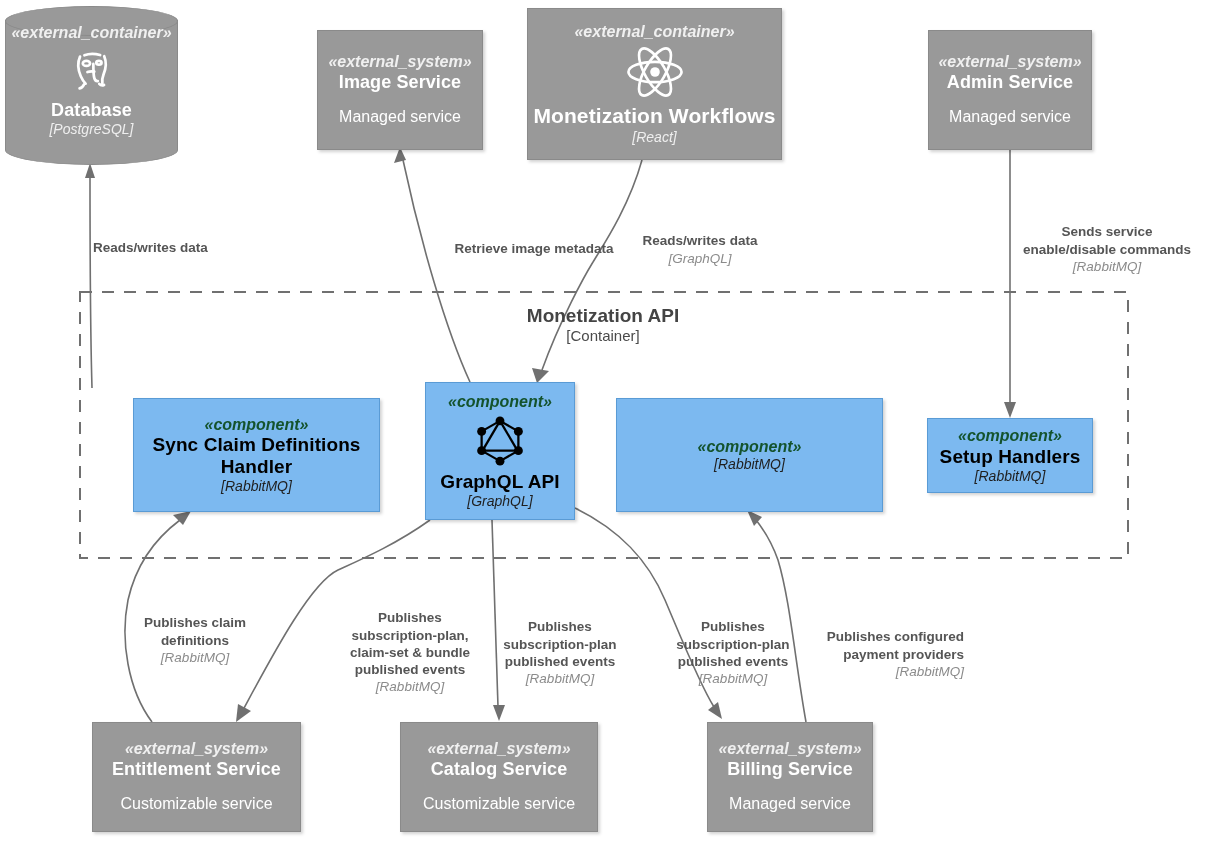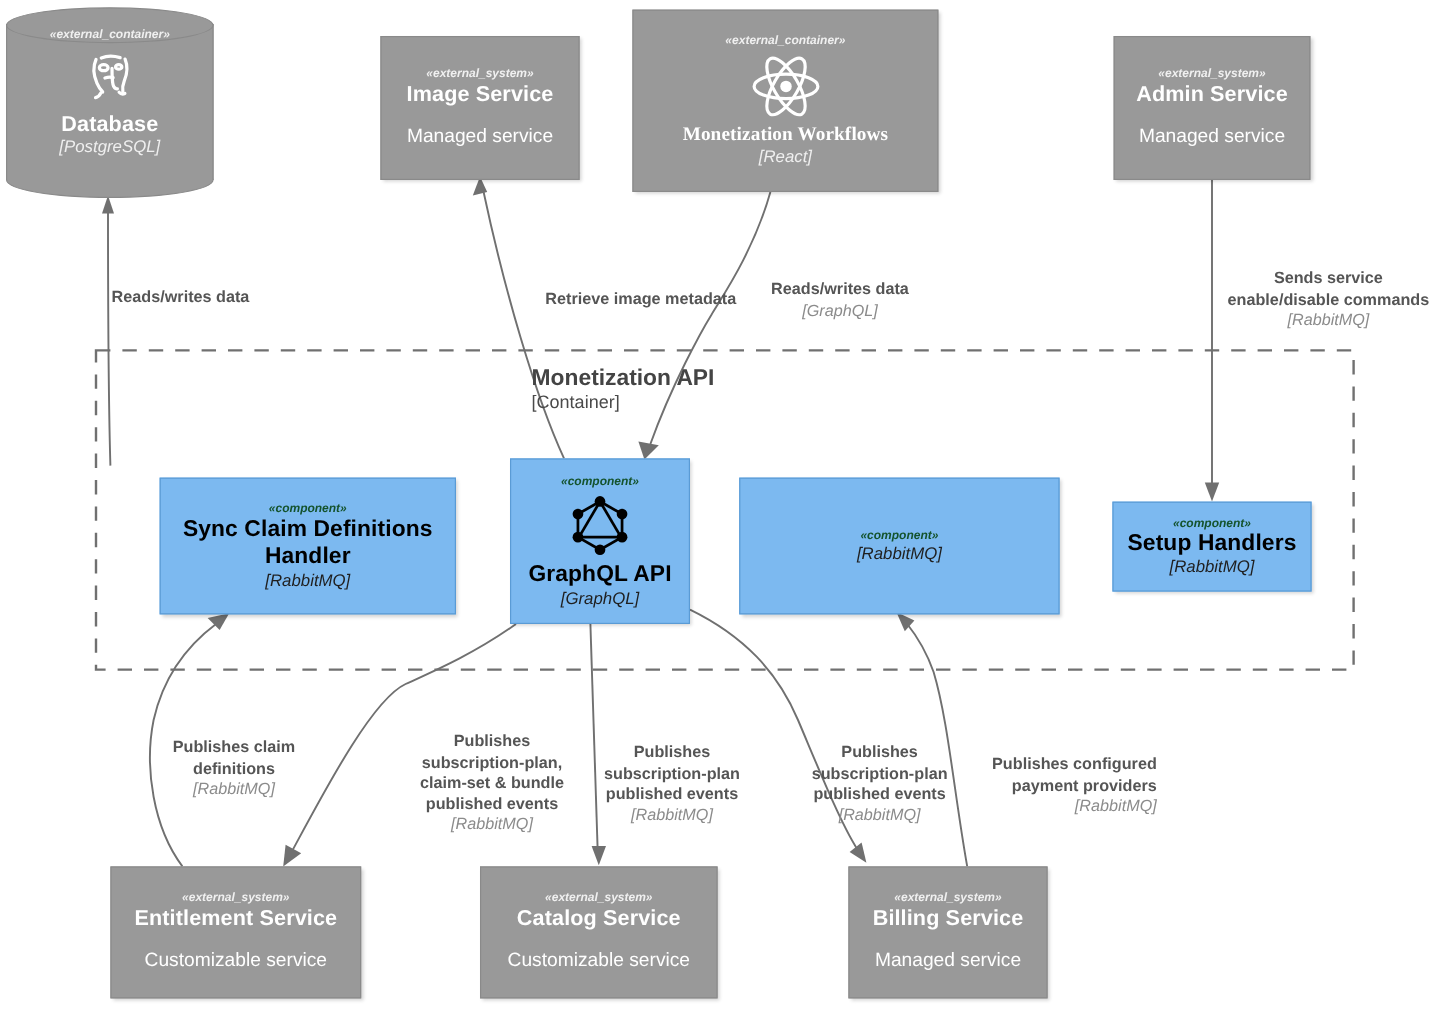--- a/index.html
+++ b/index.html
@@ -55,21 +55,21 @@
   }
   .node.comp {
     background: #7cb9f0;
     border: 1px solid #5a9bd5;
     color: #000000;
     box-shadow: 2px 2px 3px rgba(0,0,0,0.18);
   }
   .stereotype {
     font-style: italic;
     font-weight: bold;
-    font-size: 10px;
+    font-size: 16px;
   }
   .ext .stereotype { color: #f0f0f0; }
   .comp .stereotype { color: #14532d; }
   .node-name {
     font-weight: bold;
     font-size: 18px;
     letter-spacing: 0.1px;
   }
   .node-tech {
     font-style: italic;
@@ -142,21 +142,21 @@
   }
   .edge-label .tech {
     font-weight: normal;
     font-style: italic;
     color: #8b8b8b;
   }
 
   
   .boundary-title {
     position: absolute;
-    text-align: left;
+    text-align: center;
     color: #444444;
   }
   .boundary-title .bt-name {
     font-size: 19px;
     font-weight: bold;
   }
   .boundary-title .bt-tech {
     font-size: 15px;
     color: #4a4a4a;
   }
@@ -259,21 +259,21 @@
     <div class="icon-slot" style="margin:3px 0 4px 0;">
       <svg width="62" height="56" viewBox="0 0 70 62" aria-hidden="true">
         <g fill="none" stroke="#ffffff" stroke-width="3">
           <ellipse cx="35" cy="31" rx="30" ry="11.5"></ellipse>
           <ellipse cx="35" cy="31" rx="30" ry="11.5" transform="rotate(60 35 31)"></ellipse>
           <ellipse cx="35" cy="31" rx="30" ry="11.5" transform="rotate(120 35 31)"></ellipse>
         </g>
         <circle cx="35" cy="31" r="5.4" fill="#ffffff"></circle>
       </svg>
     </div>
-    <div class="node-name" style="font-size:16px;font-family:Liberation Serif, serif;">Monetization Workflows</div>
+    <div class="node-name" style="font-size:21px;">Monetization Workflows</div>
     <div class="node-tech">[React]</div>
   </div>
 
   <div class="node ext" style="left:928px; top:30px; width:164px; height:120px;">
     <div class="stereotype">«external_system»</div>
     <div class="node-name">Admin Service</div>
     <div class="node-desc">Managed service</div>
   </div>
 
   <div class="node comp" style="left:133px; top:398px; width:247px; height:114px;">

